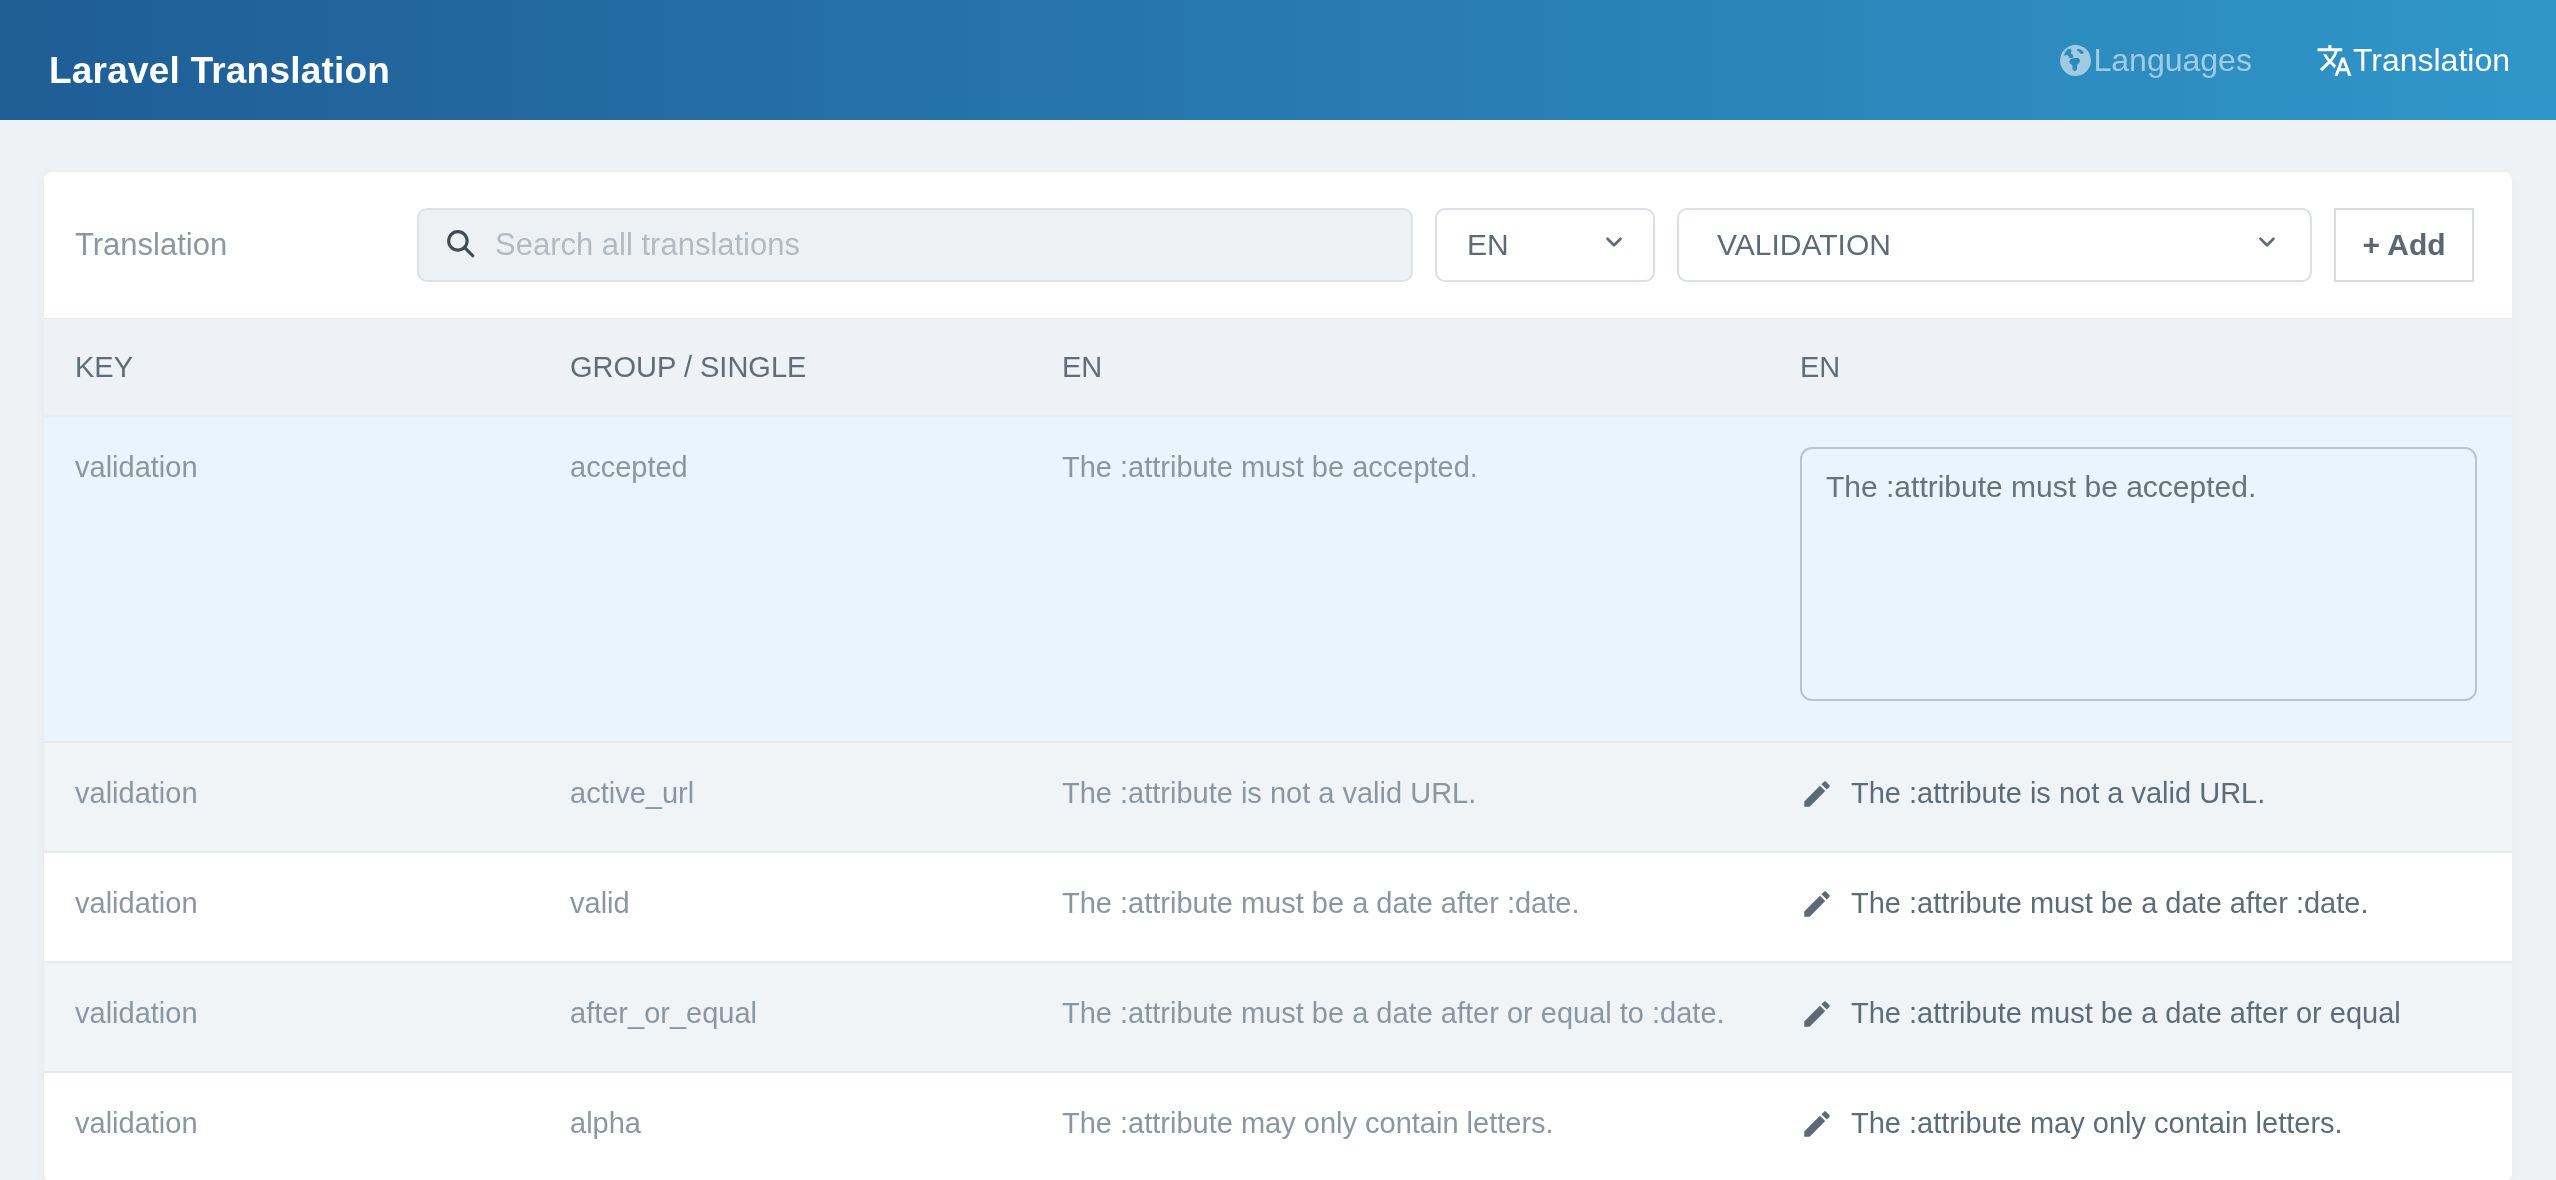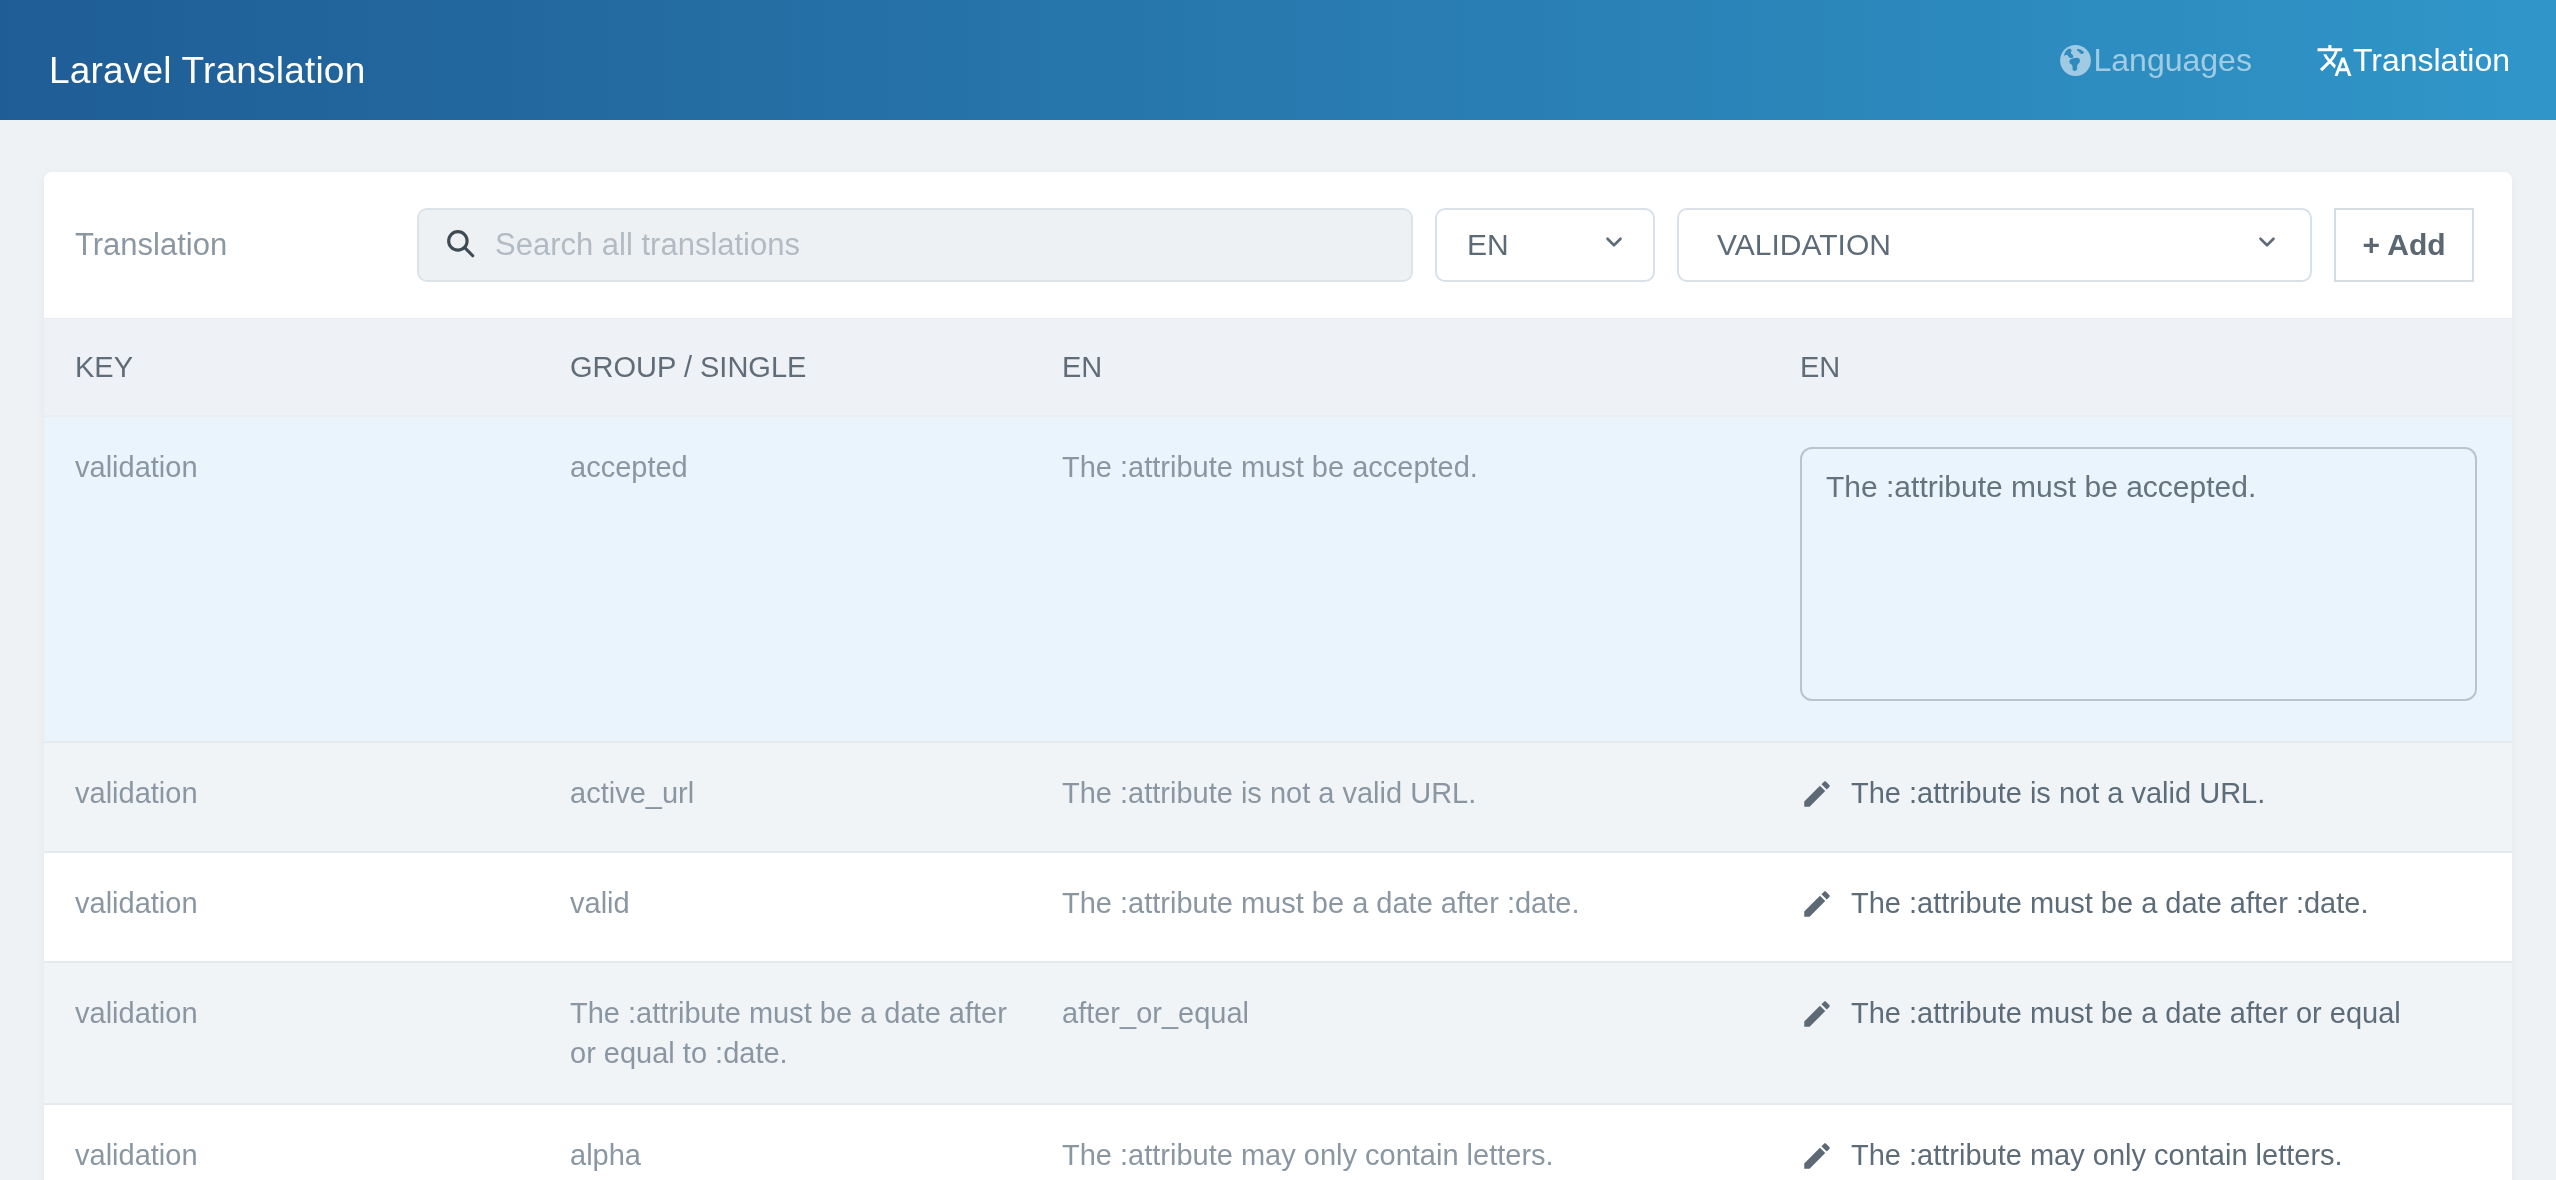--- a/index.html
+++ b/index.html
@@ -10,21 +10,21 @@
     -webkit-font-smoothing:antialiased;
   }
 
   
   .navbar {
     height:120px;
     background:linear-gradient(to right,#1f5d95,#3096c9);
     display:flex; align-items:center; justify-content:space-between;
     padding:0 46px 0 49px;
   }
-  .brand { color:#ffffff; font-size:37px; font-weight:normal; letter-spacing:.2px;margin-top:21px; }
+  .brand { color:#ffffff; font-size:37px; font-weight:bold; letter-spacing:.2px;margin-top:21px; }
   .nav-links { display:flex; align-items:center; }
   .nav-link {
     display:flex; align-items:center; 
     color:rgba(255,255,255,.55); font-size:32px;
     margin-left:64px; text-decoration:none; cursor:pointer;
   }
   .nav-link.active { color:#ffffff; }
   .nav-link svg { display:block; }
 
   
@@ -212,22 +212,22 @@
           <svg width="34" height="34" viewBox="0 0 24 24" fill="#5d6a76">
             <path d="M3 17.25V21h3.75L17.81 9.94l-3.75-3.75L3 17.25zM20.71 7.04c.39-.39.39-1.02 0-1.41l-2.34-2.34c-.39-.39-1.02-.39-1.41 0l-1.83 1.83 3.75 3.75 1.83-1.83z"></path>
           </svg>
         </span>
         <span class="trans-text">The :attribute must be a date after :date.</span>
       </div>
     </div>
 
     <div class="t-row stripe">
       <div class="cell">validation</div>
+      <div class="cell">after_or_equal</div>
       <div class="cell">The :attribute must be a date after or equal to :date.</div>
-      <div class="cell">after_or_equal</div>
       <div class="trans-cell">
         <span>
           <svg width="34" height="34" viewBox="0 0 24 24" fill="#5d6a76">
             <path d="M3 17.25V21h3.75L17.81 9.94l-3.75-3.75L3 17.25zM20.71 7.04c.39-.39.39-1.02 0-1.41l-2.34-2.34c-.39-.39-1.02-.39-1.41 0l-1.83 1.83 3.75 3.75 1.83-1.83z"></path>
           </svg>
         </span>
         <span class="trans-text">The :attribute must be a date after or equal</span>
       </div>
     </div>
 

